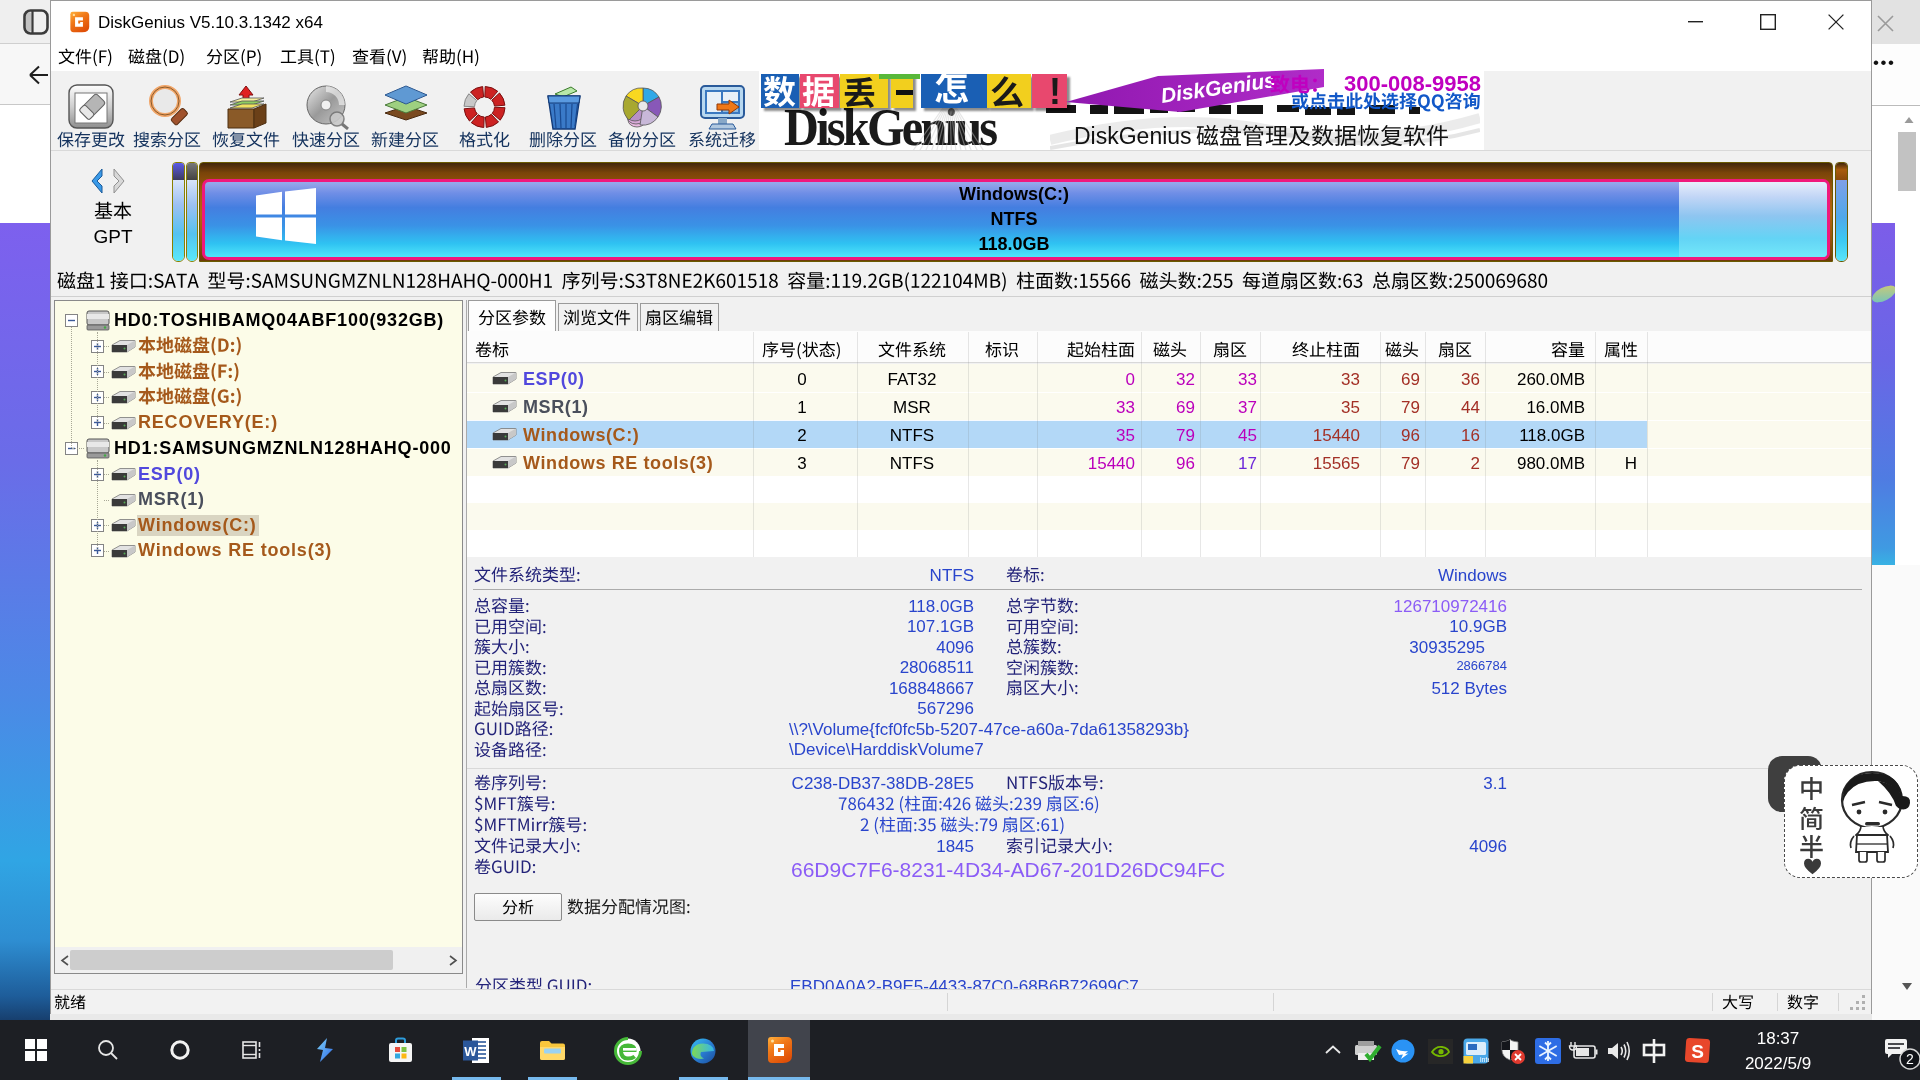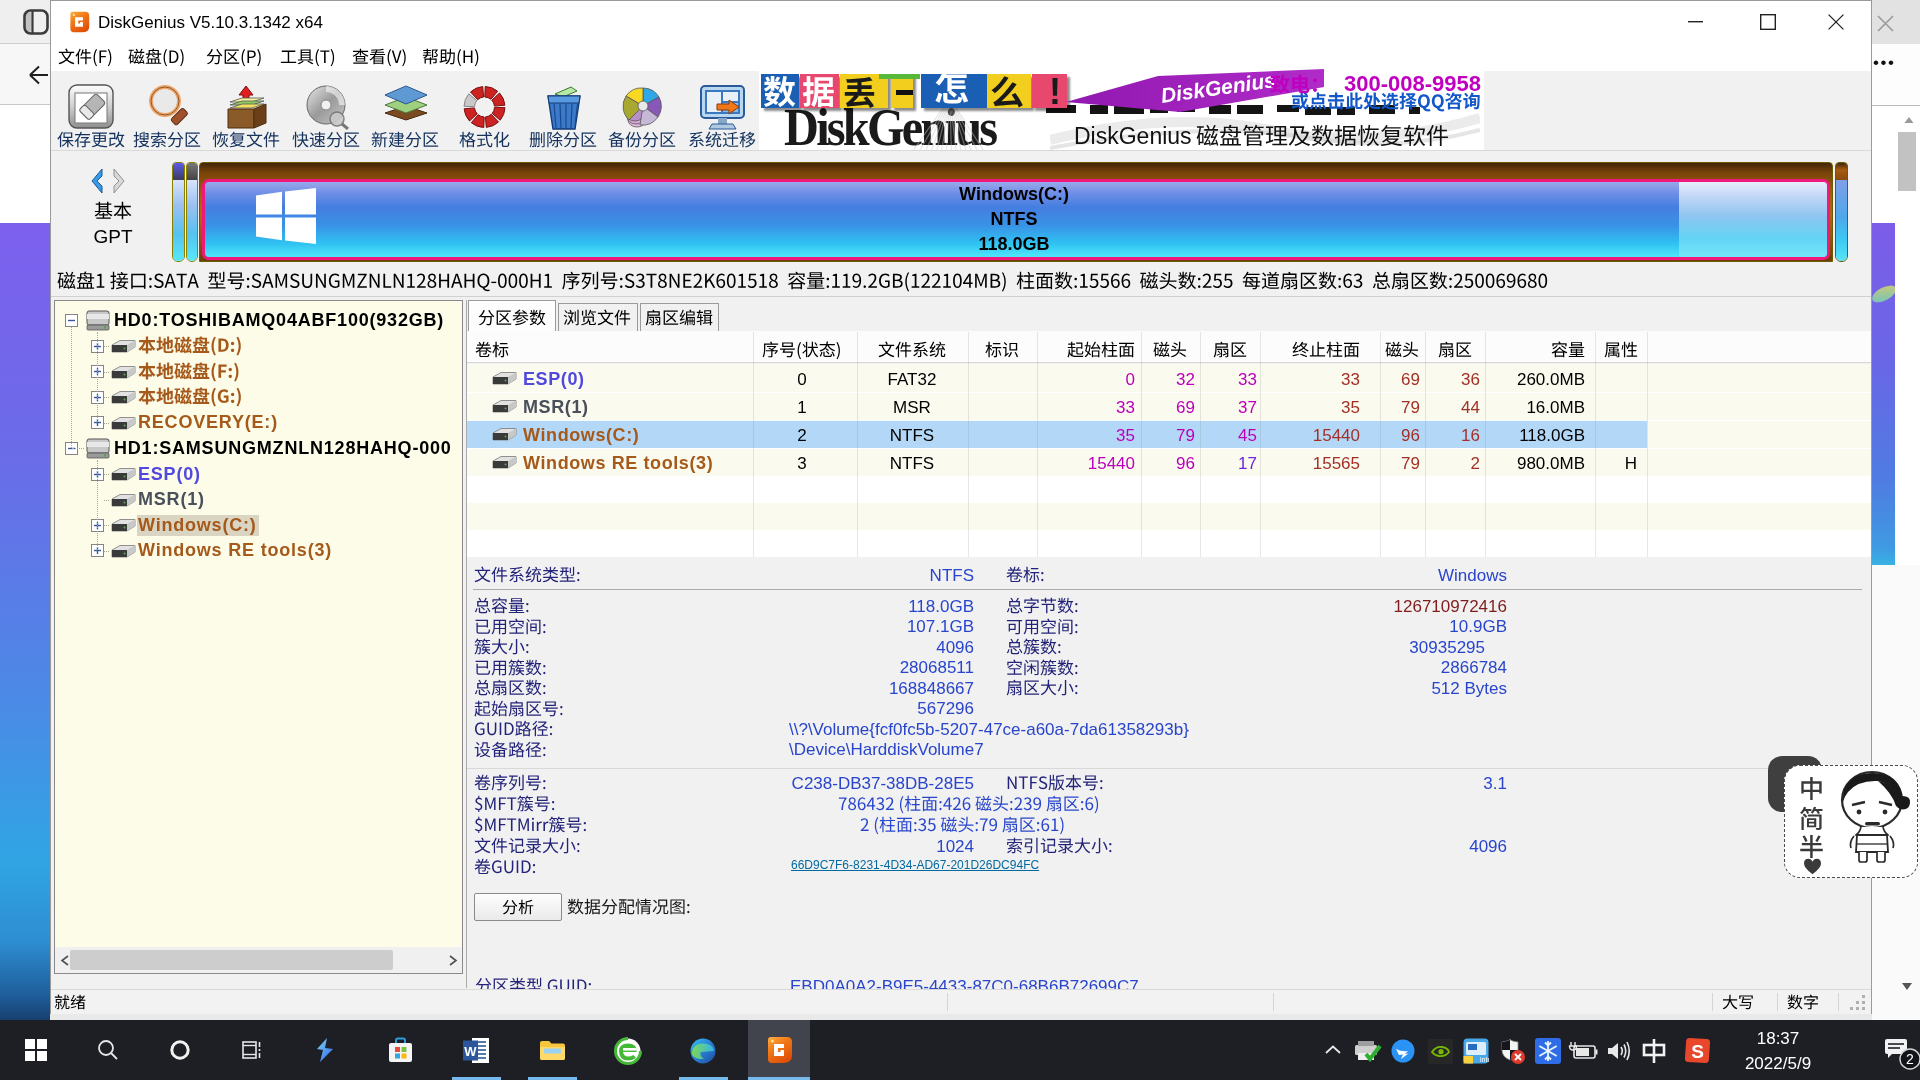--- a/index.html
+++ b/index.html
@@ -1225,21 +1225,21 @@
         <use href="#g400_3a" x="3000"></use>
       </svg></div>
     <div style="position:absolute;top:597.6px;font-family:'Liberation Sans',sans-serif;font-size:17px;line-height:1;white-space:pre;color:#2945cc;right:946px;">118.0GB</div>
     <div style="position:absolute;left:1006.0px;top:597.0px;line-height:0;"><svg width="72.7" height="17" viewBox="0 -880 4278 1000" style="overflow:visible" fill="#232379">
         <use href="#g400_603b"></use>
         <use href="#g400_5b57" x="1000"></use>
         <use href="#g400_8282" x="2000"></use>
         <use href="#g400_6570" x="3000"></use>
         <use href="#g400_3a" x="4000"></use>
       </svg></div>
-    <div style="position:absolute;top:597.6px;font-family:'Liberation Sans',sans-serif;font-size:17px;line-height:1;white-space:pre;color:#7f1d1d;right:413px;margin-left:12px;">126710972416</div>
+    <div style="position:absolute;top:597.6px;font-family:'Liberation Sans',sans-serif;font-size:17px;line-height:1;white-space:pre;color:#8b5cf6;right:413px;margin-left:12px;">126710972416</div>
     <div style="position:absolute;left:474.0px;top:617.5px;line-height:0;"><svg width="72.7" height="17" viewBox="0 -880 4278 1000" style="overflow:visible" fill="#232379">
         <use href="#g400_5df2"></use>
         <use href="#g400_7528" x="1000"></use>
         <use href="#g400_7a7a" x="2000"></use>
         <use href="#g400_95f4" x="3000"></use>
         <use href="#g400_3a" x="4000"></use>
       </svg></div>
     <div style="position:absolute;top:618.1px;font-family:'Liberation Sans',sans-serif;font-size:17px;line-height:1;white-space:pre;color:#2945cc;right:946px;">107.1GB</div>
     <div style="position:absolute;left:1006.0px;top:617.5px;line-height:0;"><svg width="72.7" height="17" viewBox="0 -880 4278 1000" style="overflow:visible" fill="#232379">
         <use href="#g400_53ef"></use>
@@ -1271,21 +1271,21 @@
         <use href="#g400_3a" x="4000"></use>
       </svg></div>
     <div style="position:absolute;top:659.1px;font-family:'Liberation Sans',sans-serif;font-size:17px;line-height:1;white-space:pre;color:#2945cc;right:946px;">28068511</div>
     <div style="position:absolute;left:1006.0px;top:658.5px;line-height:0;"><svg width="72.7" height="17" viewBox="0 -880 4278 1000" style="overflow:visible" fill="#232379">
         <use href="#g400_7a7a"></use>
         <use href="#g400_95f2" x="1000"></use>
         <use href="#g400_7c07" x="2000"></use>
         <use href="#g400_6570" x="3000"></use>
         <use href="#g400_3a" x="4000"></use>
       </svg></div>
-    <div style="position:absolute;top:659.1px;font-family:'Liberation Sans',sans-serif;font-size:17px;line-height:1;white-space:pre;color:#2945cc;right:413px;">2866784</div>
+    <div style="position:absolute;top:659.1px;font-family:'Liberation Sans',sans-serif;font-size:13px;line-height:1;white-space:pre;color:#2945cc;right:413px;">2866784</div>
     <div style="position:absolute;left:474.0px;top:679.0px;line-height:0;"><svg width="72.7" height="17" viewBox="0 -880 4278 1000" style="overflow:visible" fill="#232379">
         <use href="#g400_603b"></use>
         <use href="#g400_6247" x="1000"></use>
         <use href="#g400_533a" x="2000"></use>
         <use href="#g400_6570" x="3000"></use>
         <use href="#g400_3a" x="4000"></use>
       </svg></div>
     <div style="position:absolute;top:679.6px;font-family:'Liberation Sans',sans-serif;font-size:17px;line-height:1;white-space:pre;color:#2945cc;right:946px;">168848667</div>
     <div style="position:absolute;left:1006.0px;top:679.0px;line-height:0;"><svg width="72.7" height="17" viewBox="0 -880 4278 1000" style="overflow:visible" fill="#232379">
         <use href="#g400_6247"></use>
@@ -1418,40 +1418,40 @@
       </svg></div>
     <div style="position:absolute;left:474.0px;top:837.0px;line-height:0;"><svg width="106.7" height="17" viewBox="0 -880 6278 1000" style="overflow:visible" fill="#232379">
         <use href="#g400_6587"></use>
         <use href="#g400_4ef6" x="1000"></use>
         <use href="#g400_8bb0" x="2000"></use>
         <use href="#g400_5f55" x="3000"></use>
         <use href="#g400_5927" x="4000"></use>
         <use href="#g400_5c0f" x="5000"></use>
         <use href="#g400_3a" x="6000"></use>
       </svg></div>
-    <div style="position:absolute;top:837.6px;font-family:'Liberation Sans',sans-serif;font-size:17px;line-height:1;white-space:pre;color:#2945cc;right:946px;">1024</div>
+    <div style="position:absolute;top:837.6px;font-family:'Liberation Sans',sans-serif;font-size:17px;line-height:1;white-space:pre;color:#2945cc;right:946px;">1845</div>
     <div style="position:absolute;left:1006.0px;top:837.0px;line-height:0;"><svg width="106.7" height="17" viewBox="0 -880 6278 1000" style="overflow:visible" fill="#232379">
         <use href="#g400_7d22"></use>
         <use href="#g400_5f15" x="1000"></use>
         <use href="#g400_8bb0" x="2000"></use>
         <use href="#g400_5f55" x="3000"></use>
         <use href="#g400_5927" x="4000"></use>
         <use href="#g400_5c0f" x="5000"></use>
         <use href="#g400_3a" x="6000"></use>
       </svg></div>
     <div style="position:absolute;top:837.6px;font-family:'Liberation Sans',sans-serif;font-size:17px;line-height:1;white-space:pre;color:#2945cc;right:413px;">4096</div>
     <div style="position:absolute;left:474.0px;top:858.0px;line-height:0;"><svg width="62.4" height="17" viewBox="0 -880 3669 1000" style="overflow:visible" fill="#232379">
         <use href="#g400_5377"></use>
         <use href="#g400_47" x="1000"></use>
         <use href="#g400_55" x="1689"></use>
         <use href="#g400_49" x="2410"></use>
         <use href="#g400_44" x="2703"></use>
         <use href="#g400_3a" x="3391"></use>
       </svg></div>
-    <div style="position:absolute;top:858.6px;font-family:'Liberation Sans',sans-serif;font-size:12px;line-height:1;white-space:pre;color:#0369a1;left:791px;text-decoration:underline;">66D9C7F6-8231-4D34-AD67-201D26DC94FC</div>
+    <div style="position:absolute;top:858.6px;font-family:'Liberation Sans',sans-serif;font-size:21px;line-height:1;white-space:pre;color:#8b5cf6;left:791px;">66D9C7F6-8231-4D34-AD67-201D26DC94FC</div>
     <div style="position:absolute;left:474px;top:893px;width:88px;height:28px;background:linear-gradient(#fdfdfd,#eaeaea);border:1px solid #8a8a8a;box-sizing:border-box;border-radius:2px;"></div>
     <div style="position:absolute;left:502.0px;top:898.9px;line-height:0;"><svg width="32.0" height="16" viewBox="0 -880 2000 1000" style="overflow:visible" fill="#000">
         <use href="#g400_5206"></use>
         <use href="#g400_6790" x="1000"></use>
       </svg></div>
     <div style="position:absolute;left:567.0px;top:898.0px;line-height:0;"><svg width="123.7" height="17" viewBox="0 -880 7278 1000" style="overflow:visible" fill="#1a1a1a">
         <use href="#g400_6570"></use>
         <use href="#g400_636e" x="1000"></use>
         <use href="#g400_5206" x="2000"></use>
         <use href="#g400_914d" x="3000"></use>

